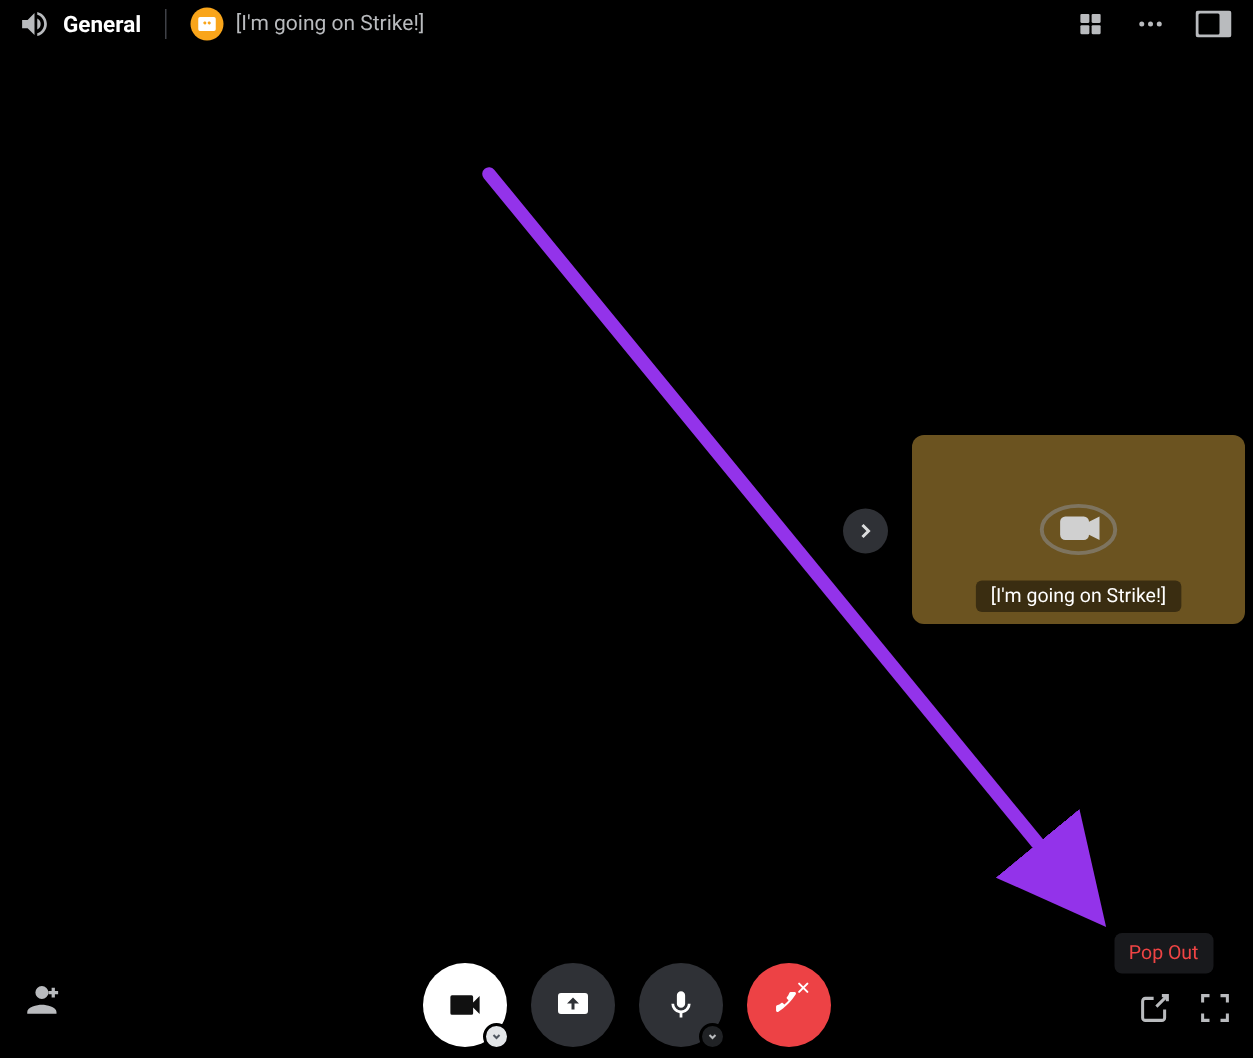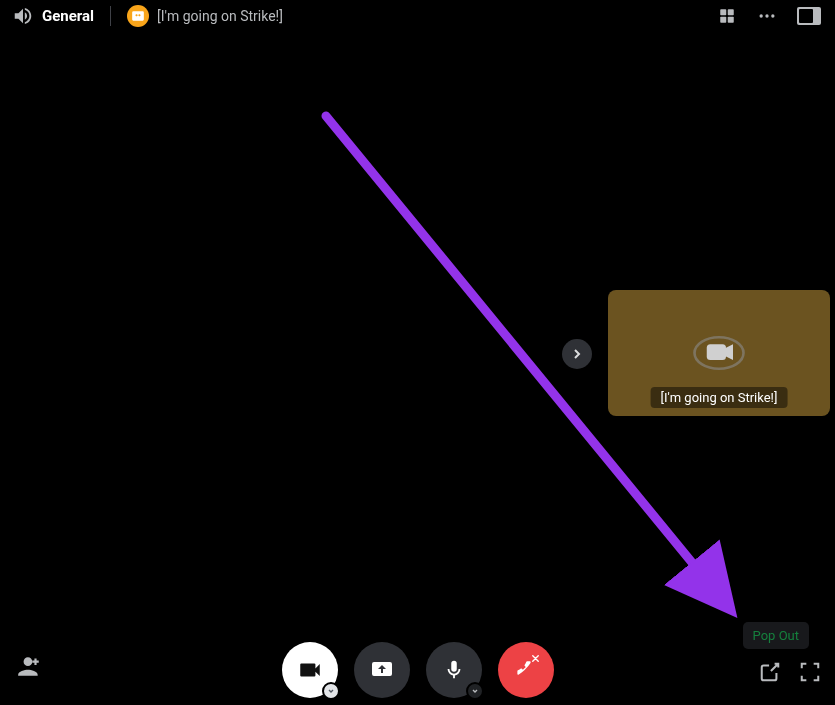--- a/index.html
+++ b/index.html
@@ -127,21 +127,21 @@
       display:flex; gap:18px;
       align-items:center;
       color:#b9bbbe;
     }
     .br-icon { cursor:pointer; display:flex; }
 
     .tooltip {
       position:absolute;
       bottom: 56px; right: 26px;
       background:#18191c;
-      color:#15803d;
+      color:#ef4444;
       font-size:13px;
       padding:6px 10px;
       border-radius:5px;
       white-space:nowrap;
       box-shadow: 0 2px 10px rgba(0,0,0,.5);
     }
 
     
     .arrow-overlay {
       position:absolute;

